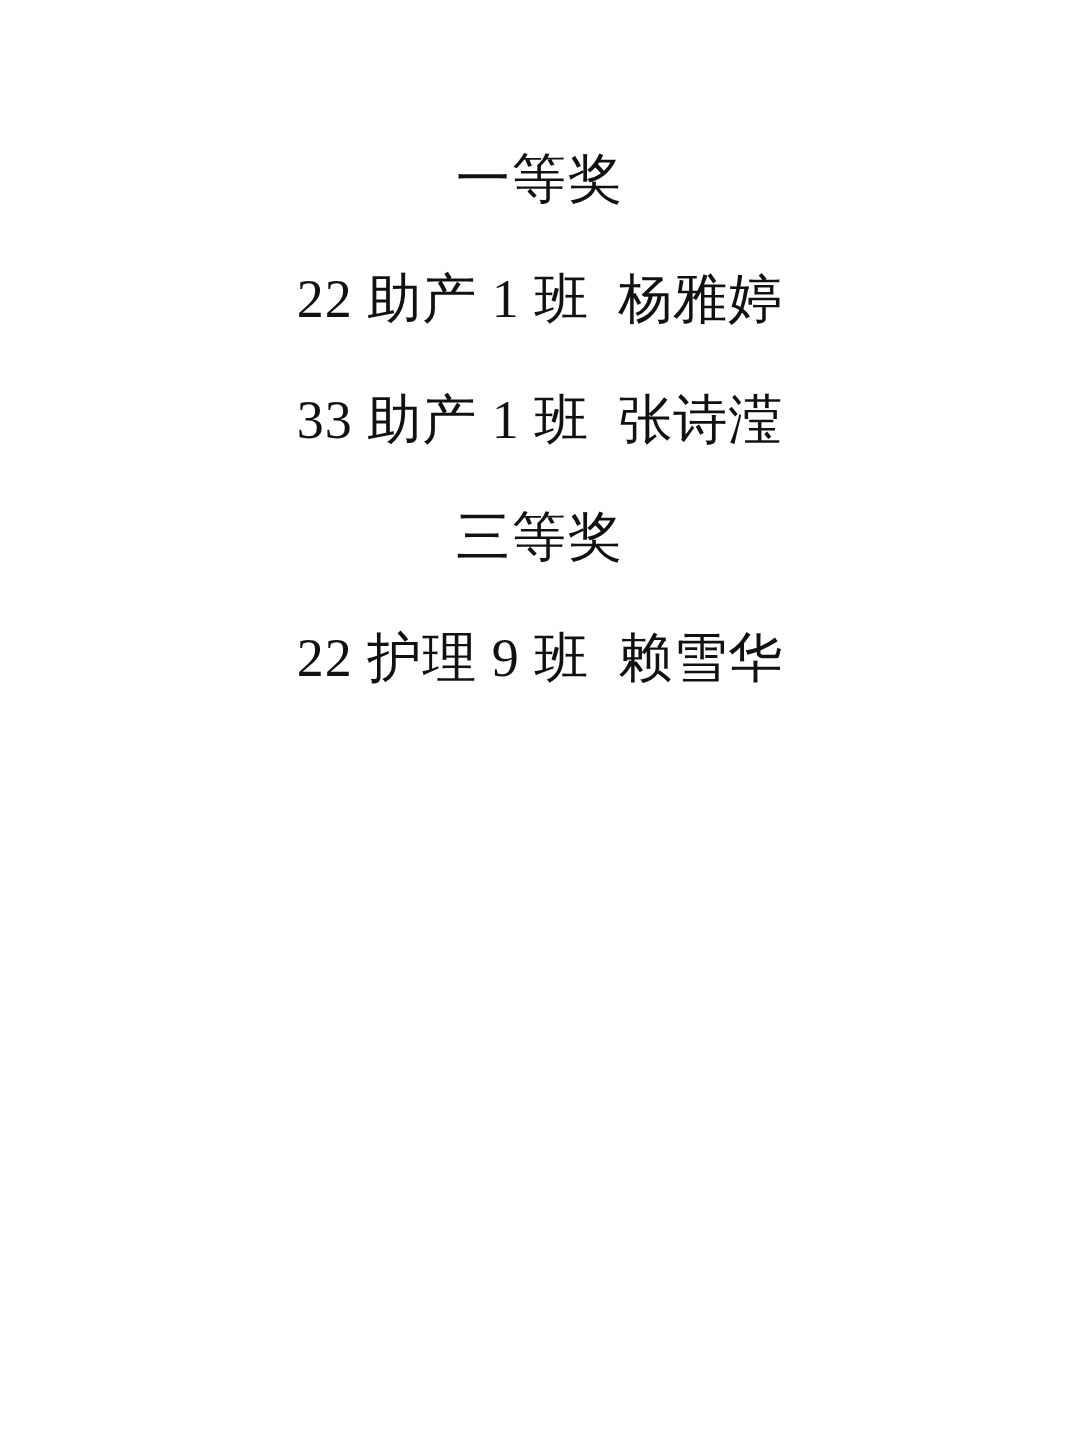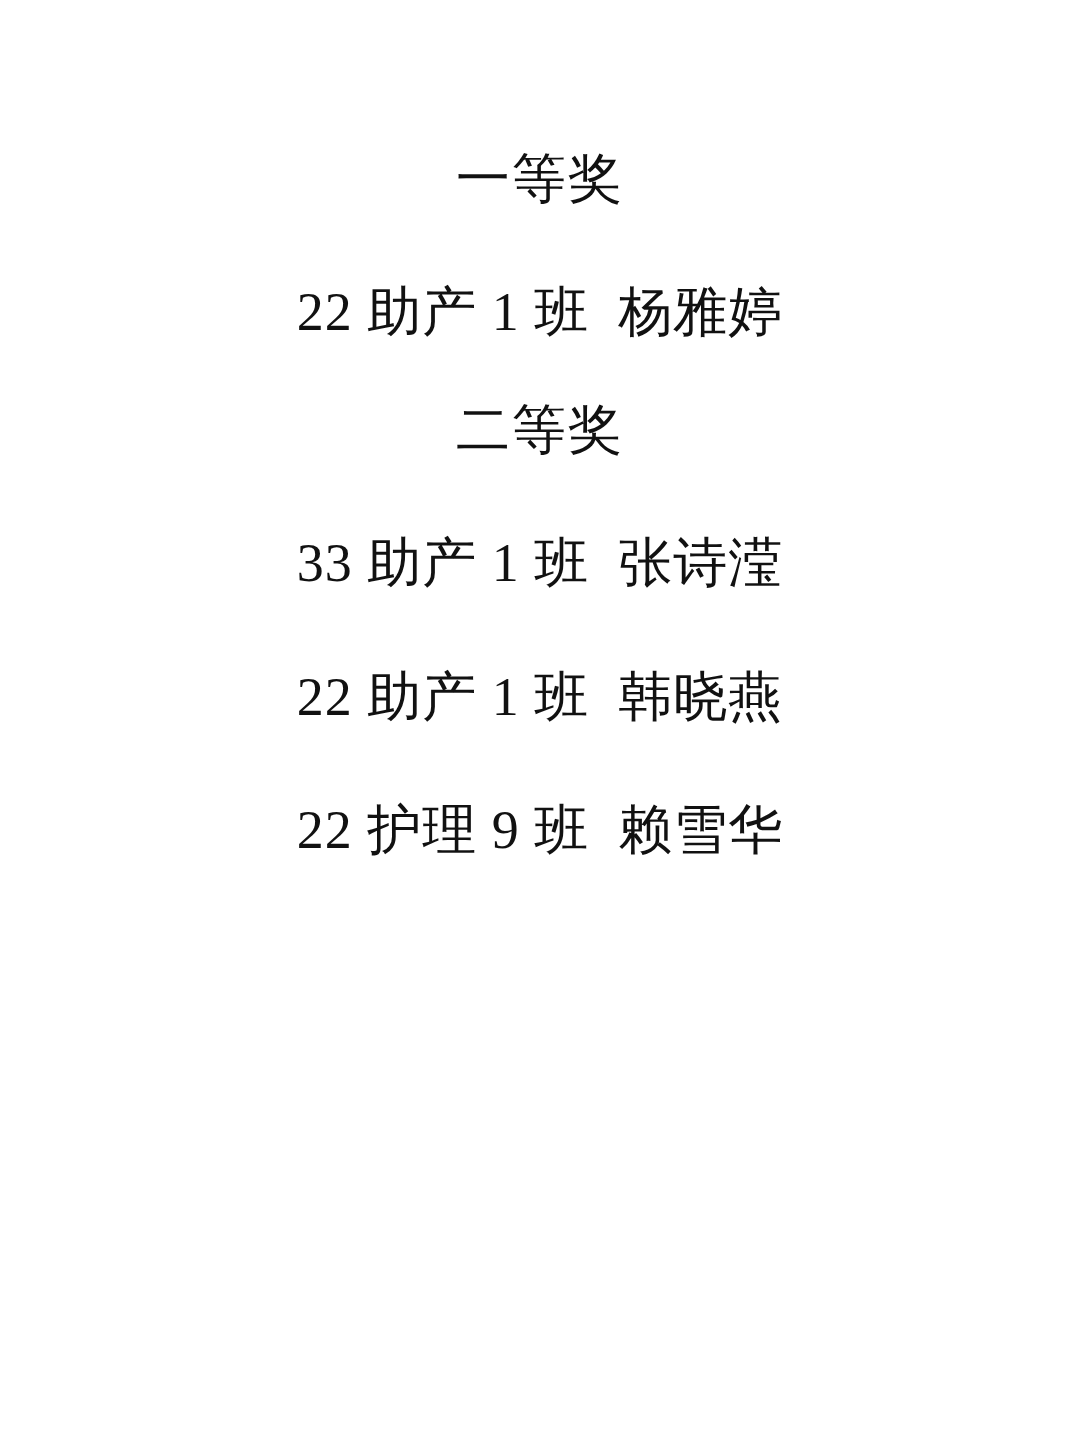--- a/index.html
+++ b/index.html
@@ -35,40 +35,39 @@
     letter-spacing: 2px;
     text-align: center;
     margin: 0 0 58px 0;
     white-space: pre;
   }
   .entry {
     font-size: 54px;
     line-height: 1.1;
     letter-spacing: 1px;
     text-align: center;
-    margin: 16px 0 58px 0;
+    margin: 3px 0 58px 0;
     white-space: pre;
   }
   .entry:last-child {
     margin-bottom: 58px;
   }
 </style>
 </head>
 <body>
 
 <div class="page">
 
   <div class="award-block">
     <div class="award-heading">一等奖</div>
     <div class="entry">22 助产 1 班  杨雅婷</div>
   </div>
 
   <div class="award-block">
-    <div class="award-heading">二等奖</div>
     <div class="entry">33 助产 1 班  张诗滢</div>
   </div>
 
   <div class="award-block">
-    <div class="entry">22 助产 1 班  韩晓燕</div>
+    <div class="award-heading">三等奖</div>
     <div class="entry">22 护理 9 班  赖雪华</div>
   </div>
 
 </div>
 
 </body></html>

